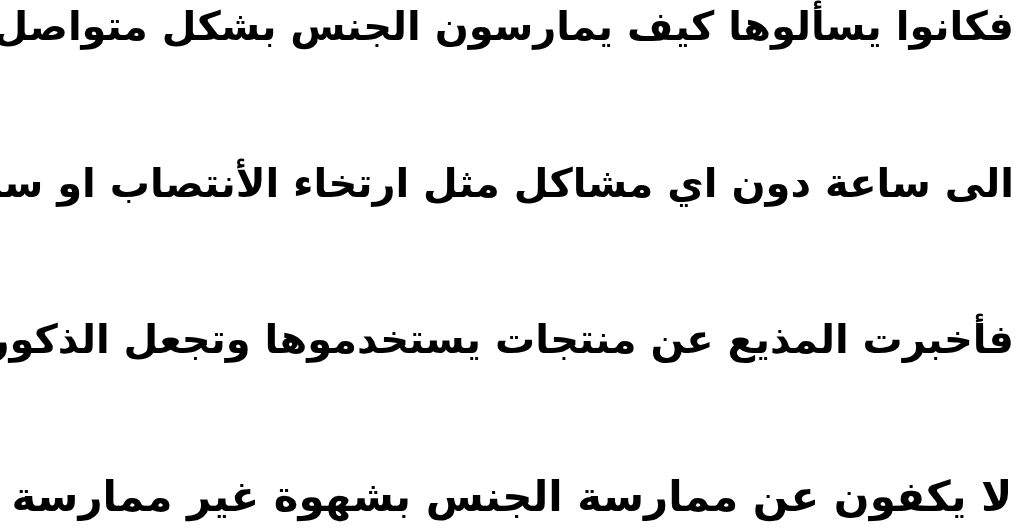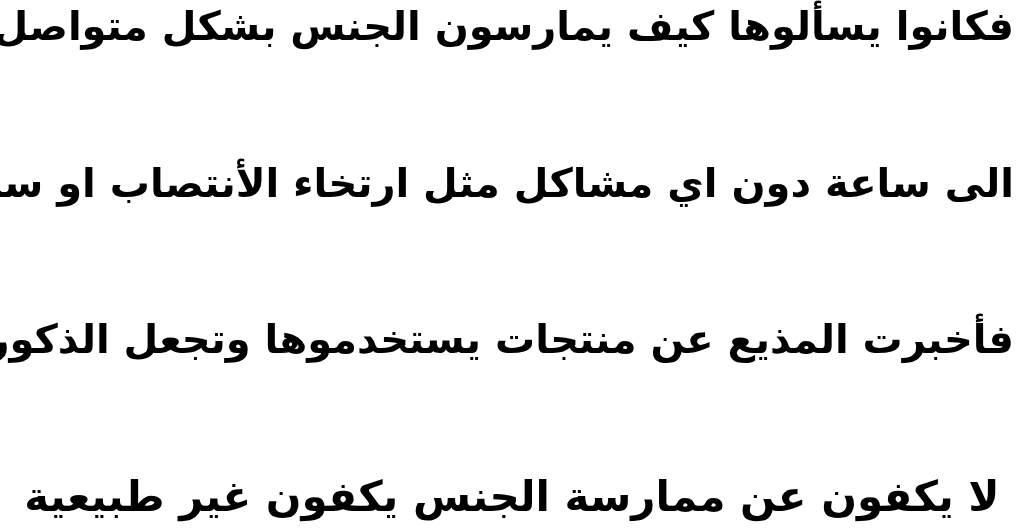--- a/index.html
+++ b/index.html
@@ -52,15 +52,15 @@
   .line-4 { font-size: 42px; }
 </style>
 </head>
 <body>
 
 <div class="page">
   <div class="text-block">
     <span class="line line-1">فكانوا يسألوها كيف يمارسون الجنس بشكل متواصل لمدة تصل</span>
     <span class="line line-2">الى ساعة دون اي مشاكل مثل ارتخاء الأنتصاب او سرعة القذف</span>
     <span class="line line-3">فأخبرت المذيع عن منتجات يستخدموها وتجعل الذكور مثل الأسود</span>
-    <span class="line line-4">لا يكفون عن ممارسة الجنس يكفون غير طبيعية</span>
+    <span class="line line-4">لا يكفون عن ممارسة الجنس بشهوة غير ممارسة</span>
   </div>
 </div>
 
 </body></html>

